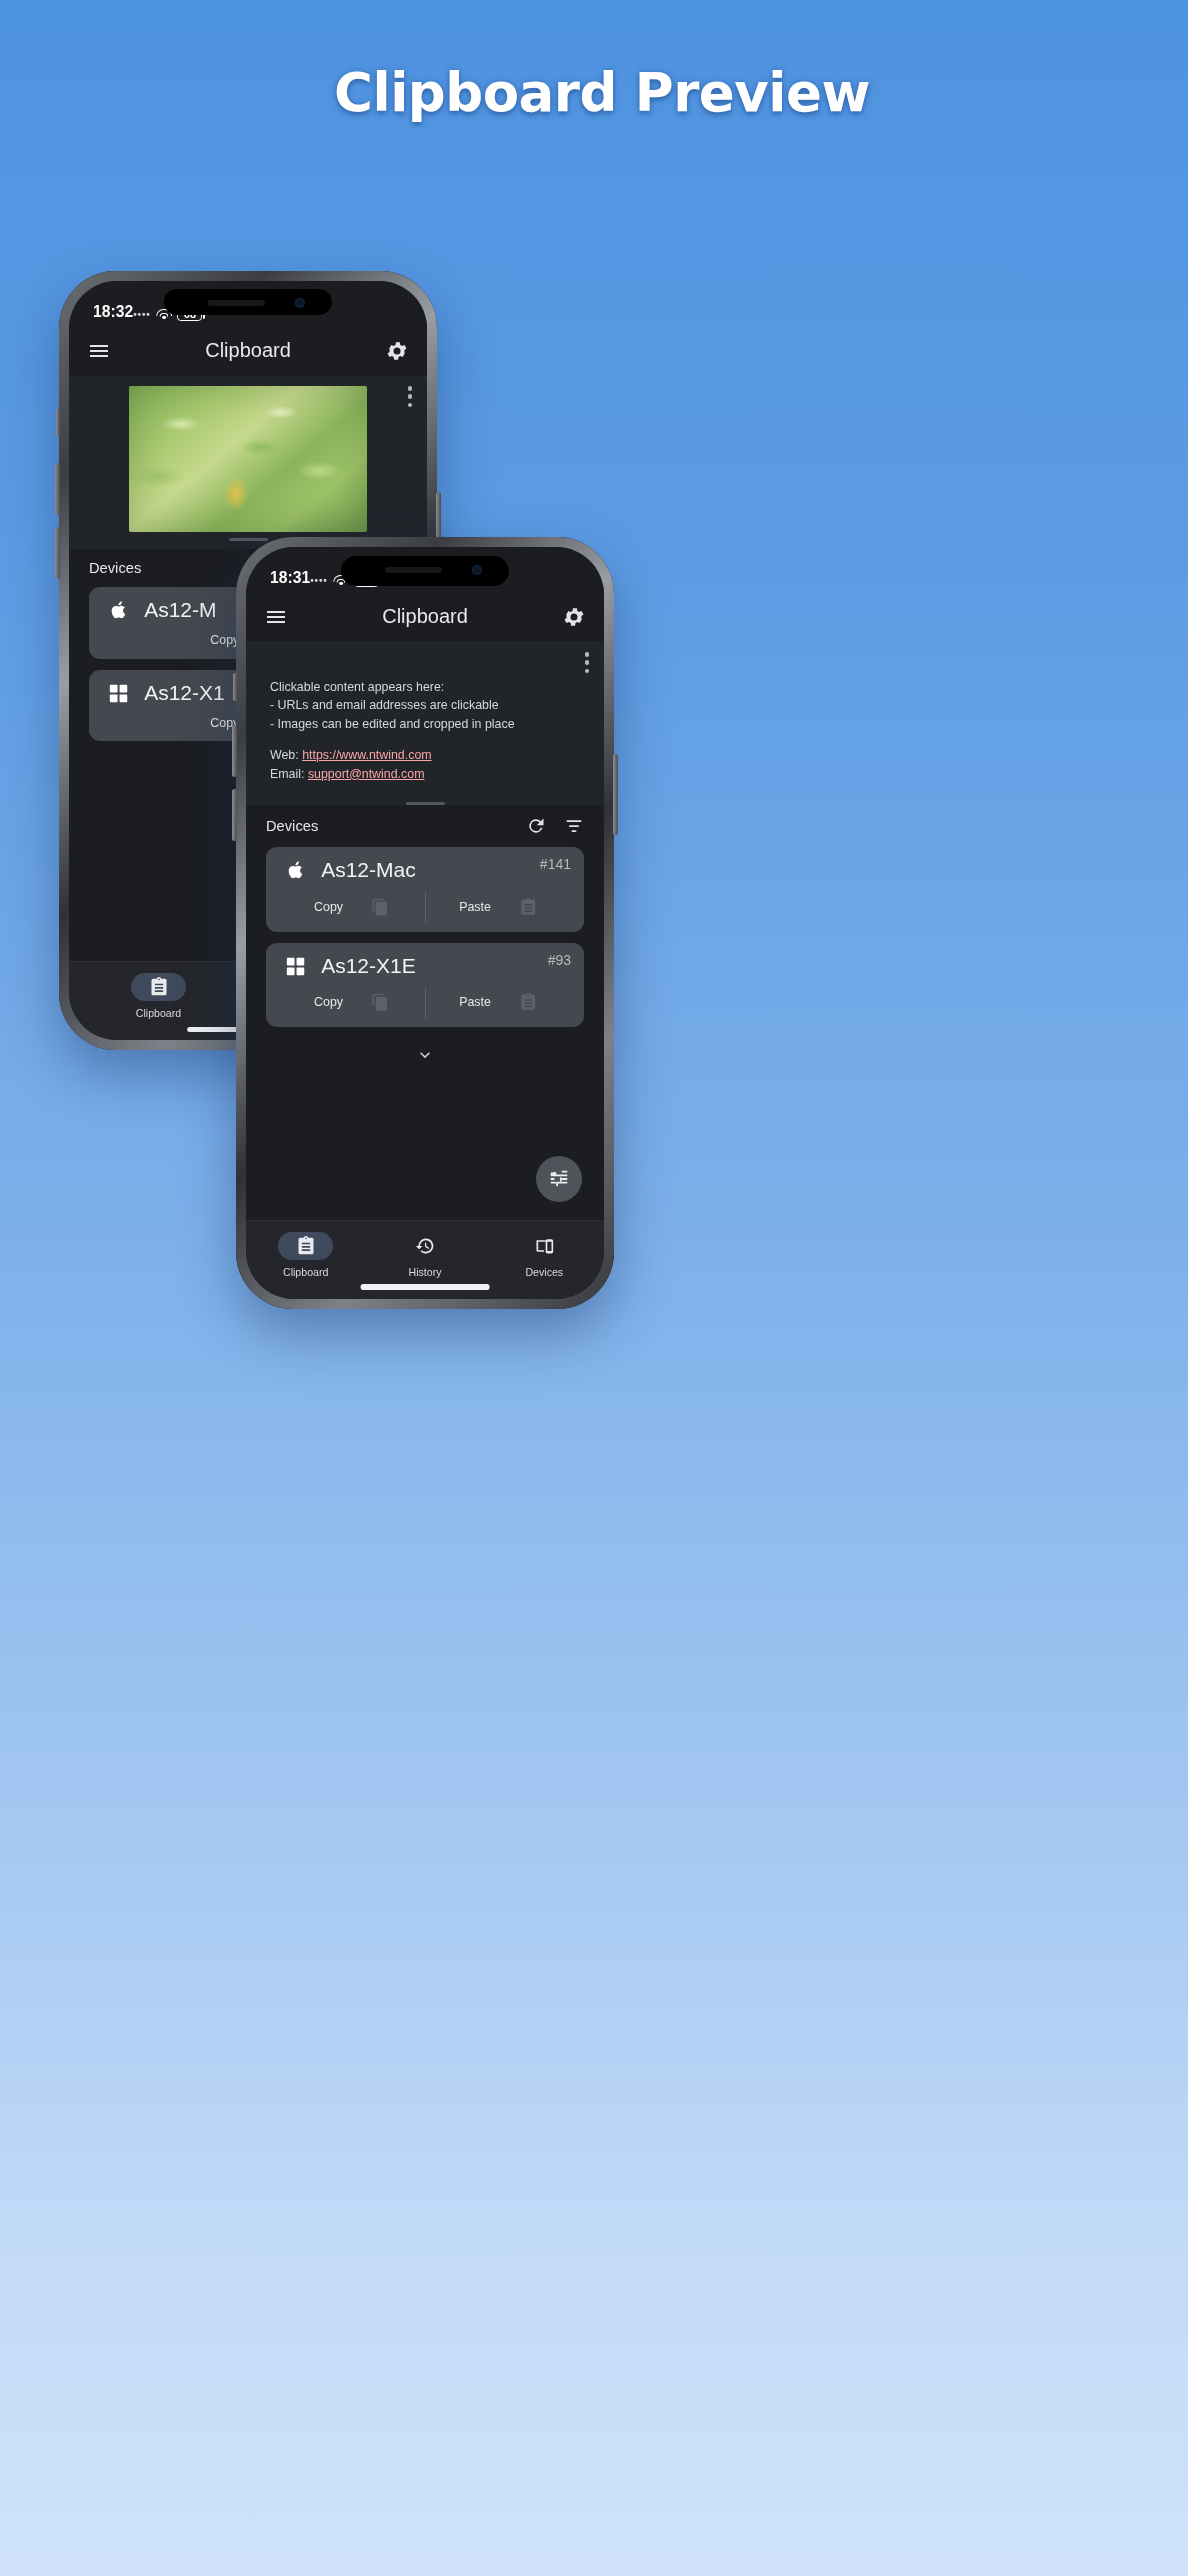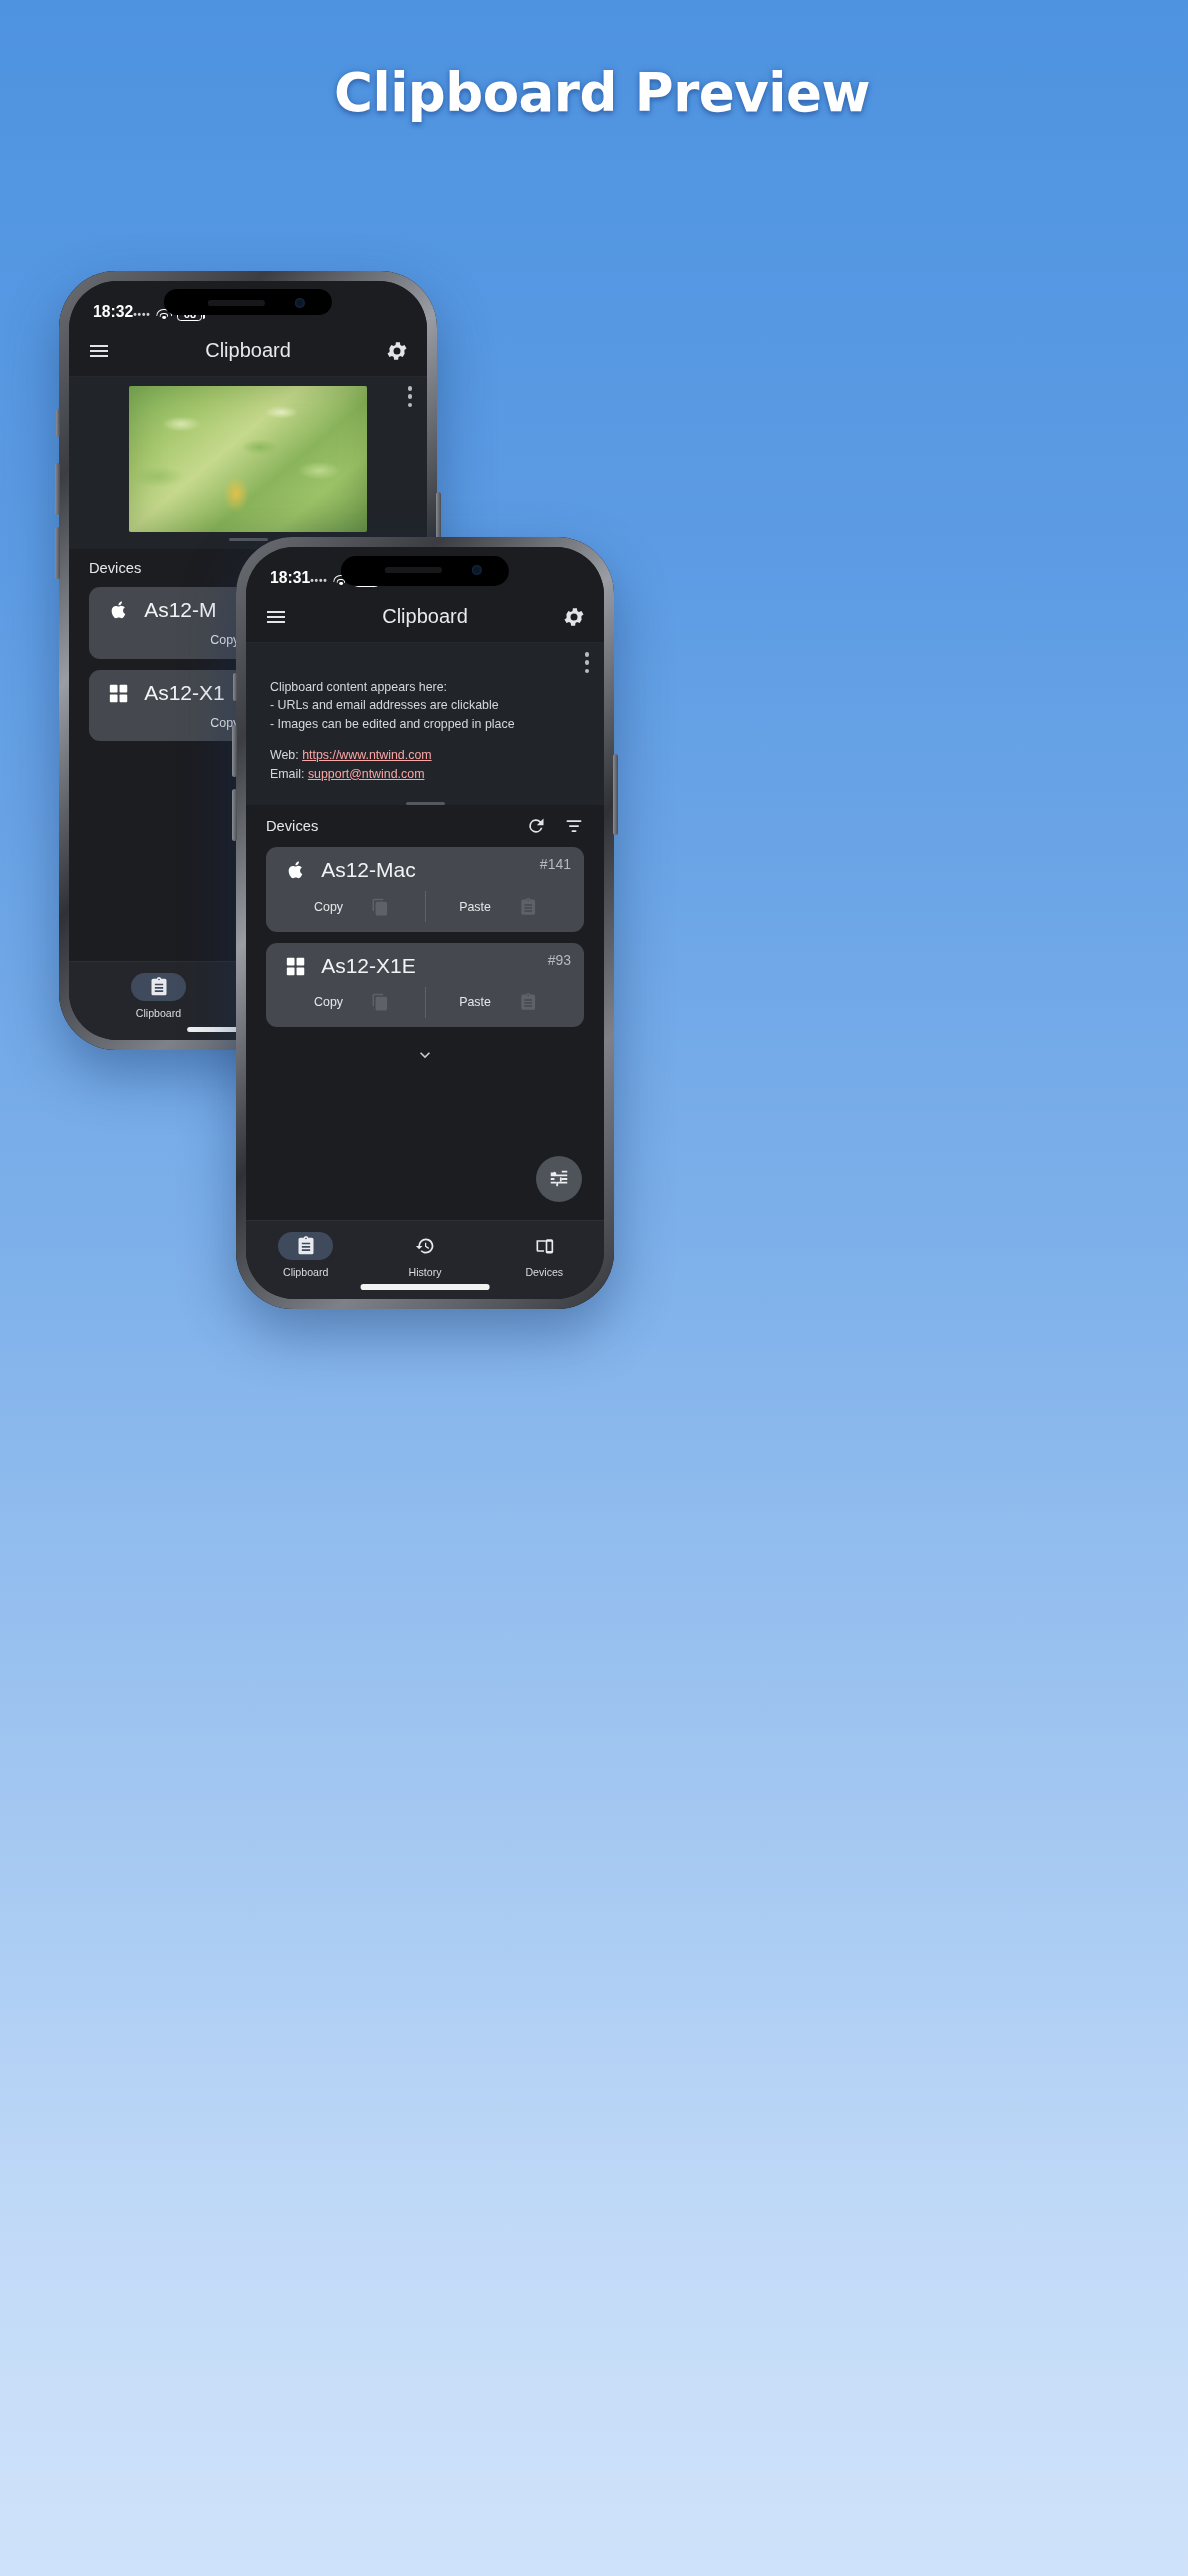--- a/index.html
+++ b/index.html
@@ -394,21 +394,21 @@
       </span>
     </div>
 
     <div class="content-card">
       <div class="kebab">
           <i></i>
           <i></i>
           <i></i>
         </div>
       <div class="clip-text">
-        <div>Clipboard content appears here:</div>
+        <div>Clickable content appears here:</div>
         <div>- URLs and email addresses are clickable</div>
         <div>- Images can be edited and cropped in place</div>
         <span class="blank"></span>
         <div><span>Web: </span><span class="link">https://www.ntwind.com</span></div>
         <div><span>Email: </span><span class="link">support@ntwind.com</span></div>
       </div>
       <div class="grabber"></div>
     </div>
 
     <div class="devices-head">

